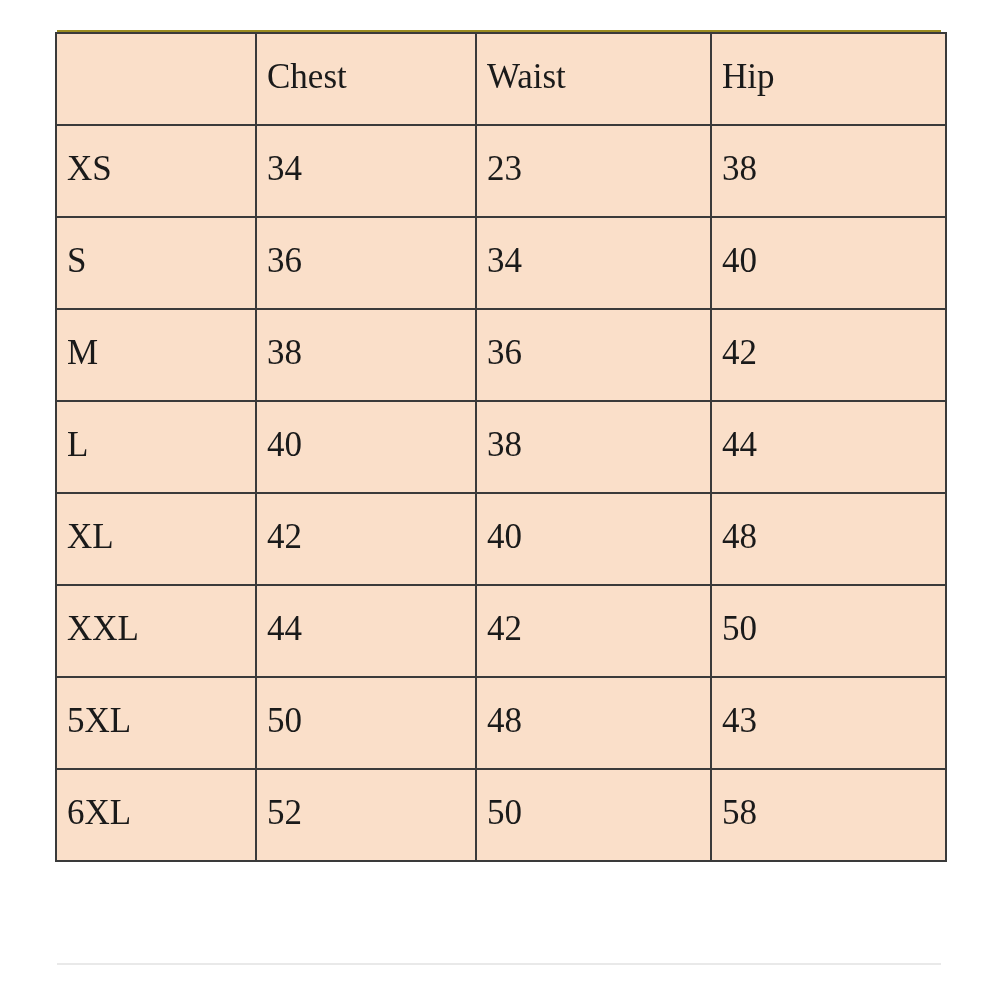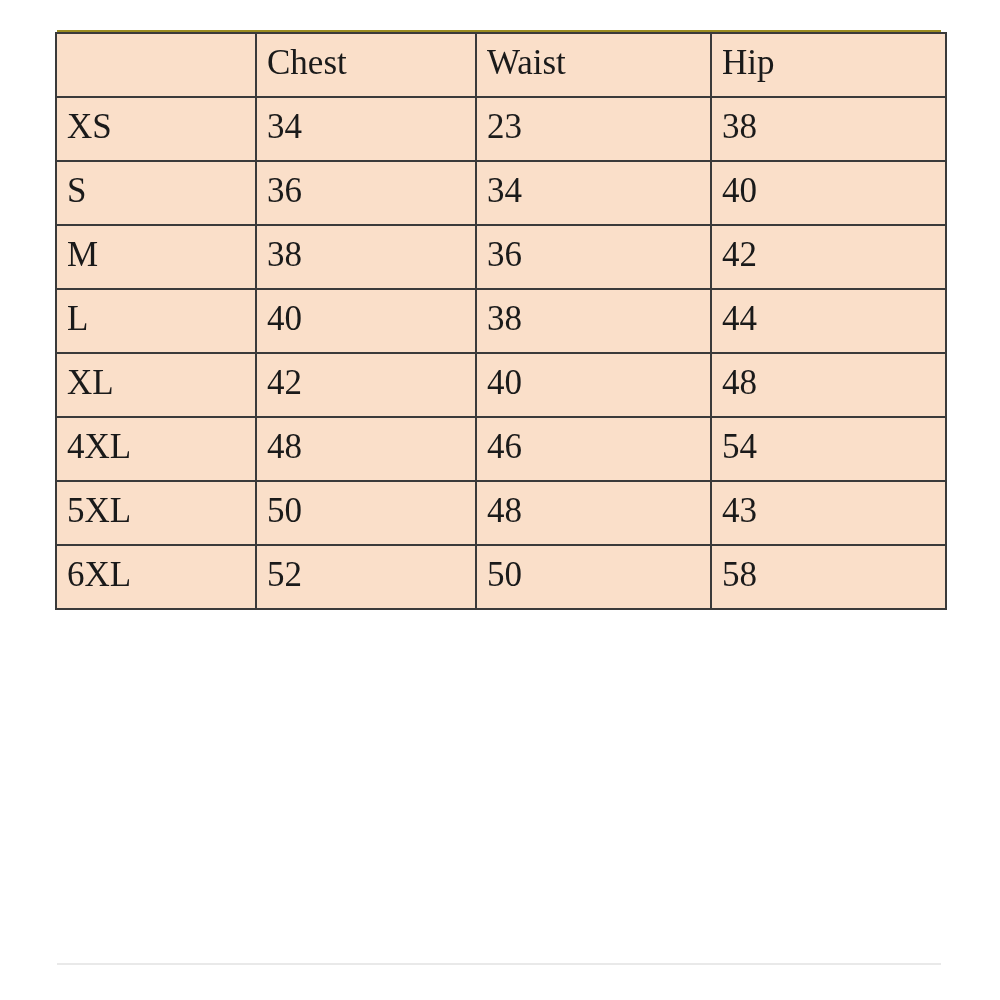--- a/index.html
+++ b/index.html
@@ -33,21 +33,21 @@
     background: #fadfc9;
   }
 
   table.size-chart td {
     border: 2px solid #3a3a3a;
     padding: 6px 10px 10px 10px;
     font-size: 35px;
     line-height: 1.1;
     color: #1a1a1a;
     vertical-align: middle;
-    height: 64px;
+    height: 92px;
     box-sizing: border-box;
     background: #fadfc9;
     font-family: "Liberation Serif", serif;
   }
 
   
   col.c0 { width: 200px; }
   col.c1 { width: 220px; }
   col.c2 { width: 235px; }
   col.c3 { width: 235px; }
@@ -128,24 +128,24 @@
           <td>38</td>
           <td>44</td>
         </tr>
         <tr>
           <td>XL</td>
           <td class="white">42</td>
           <td>40</td>
           <td class="near-white">48</td>
         </tr>
         <tr>
-          <td>4XL</td>
-          <td>48</td>
-          <td>46</td>
-          <td>54</td>
+          <td>XXL</td>
+          <td class="white">44</td>
+          <td>42</td>
+          <td>50</td>
         </tr>
         <tr>
           <td>5XL</td>
           <td class="white">50</td>
           <td>48</td>
           <td class="near-white">43</td>
         </tr>
         <tr>
           <td>6XL</td>
           <td>52</td>

